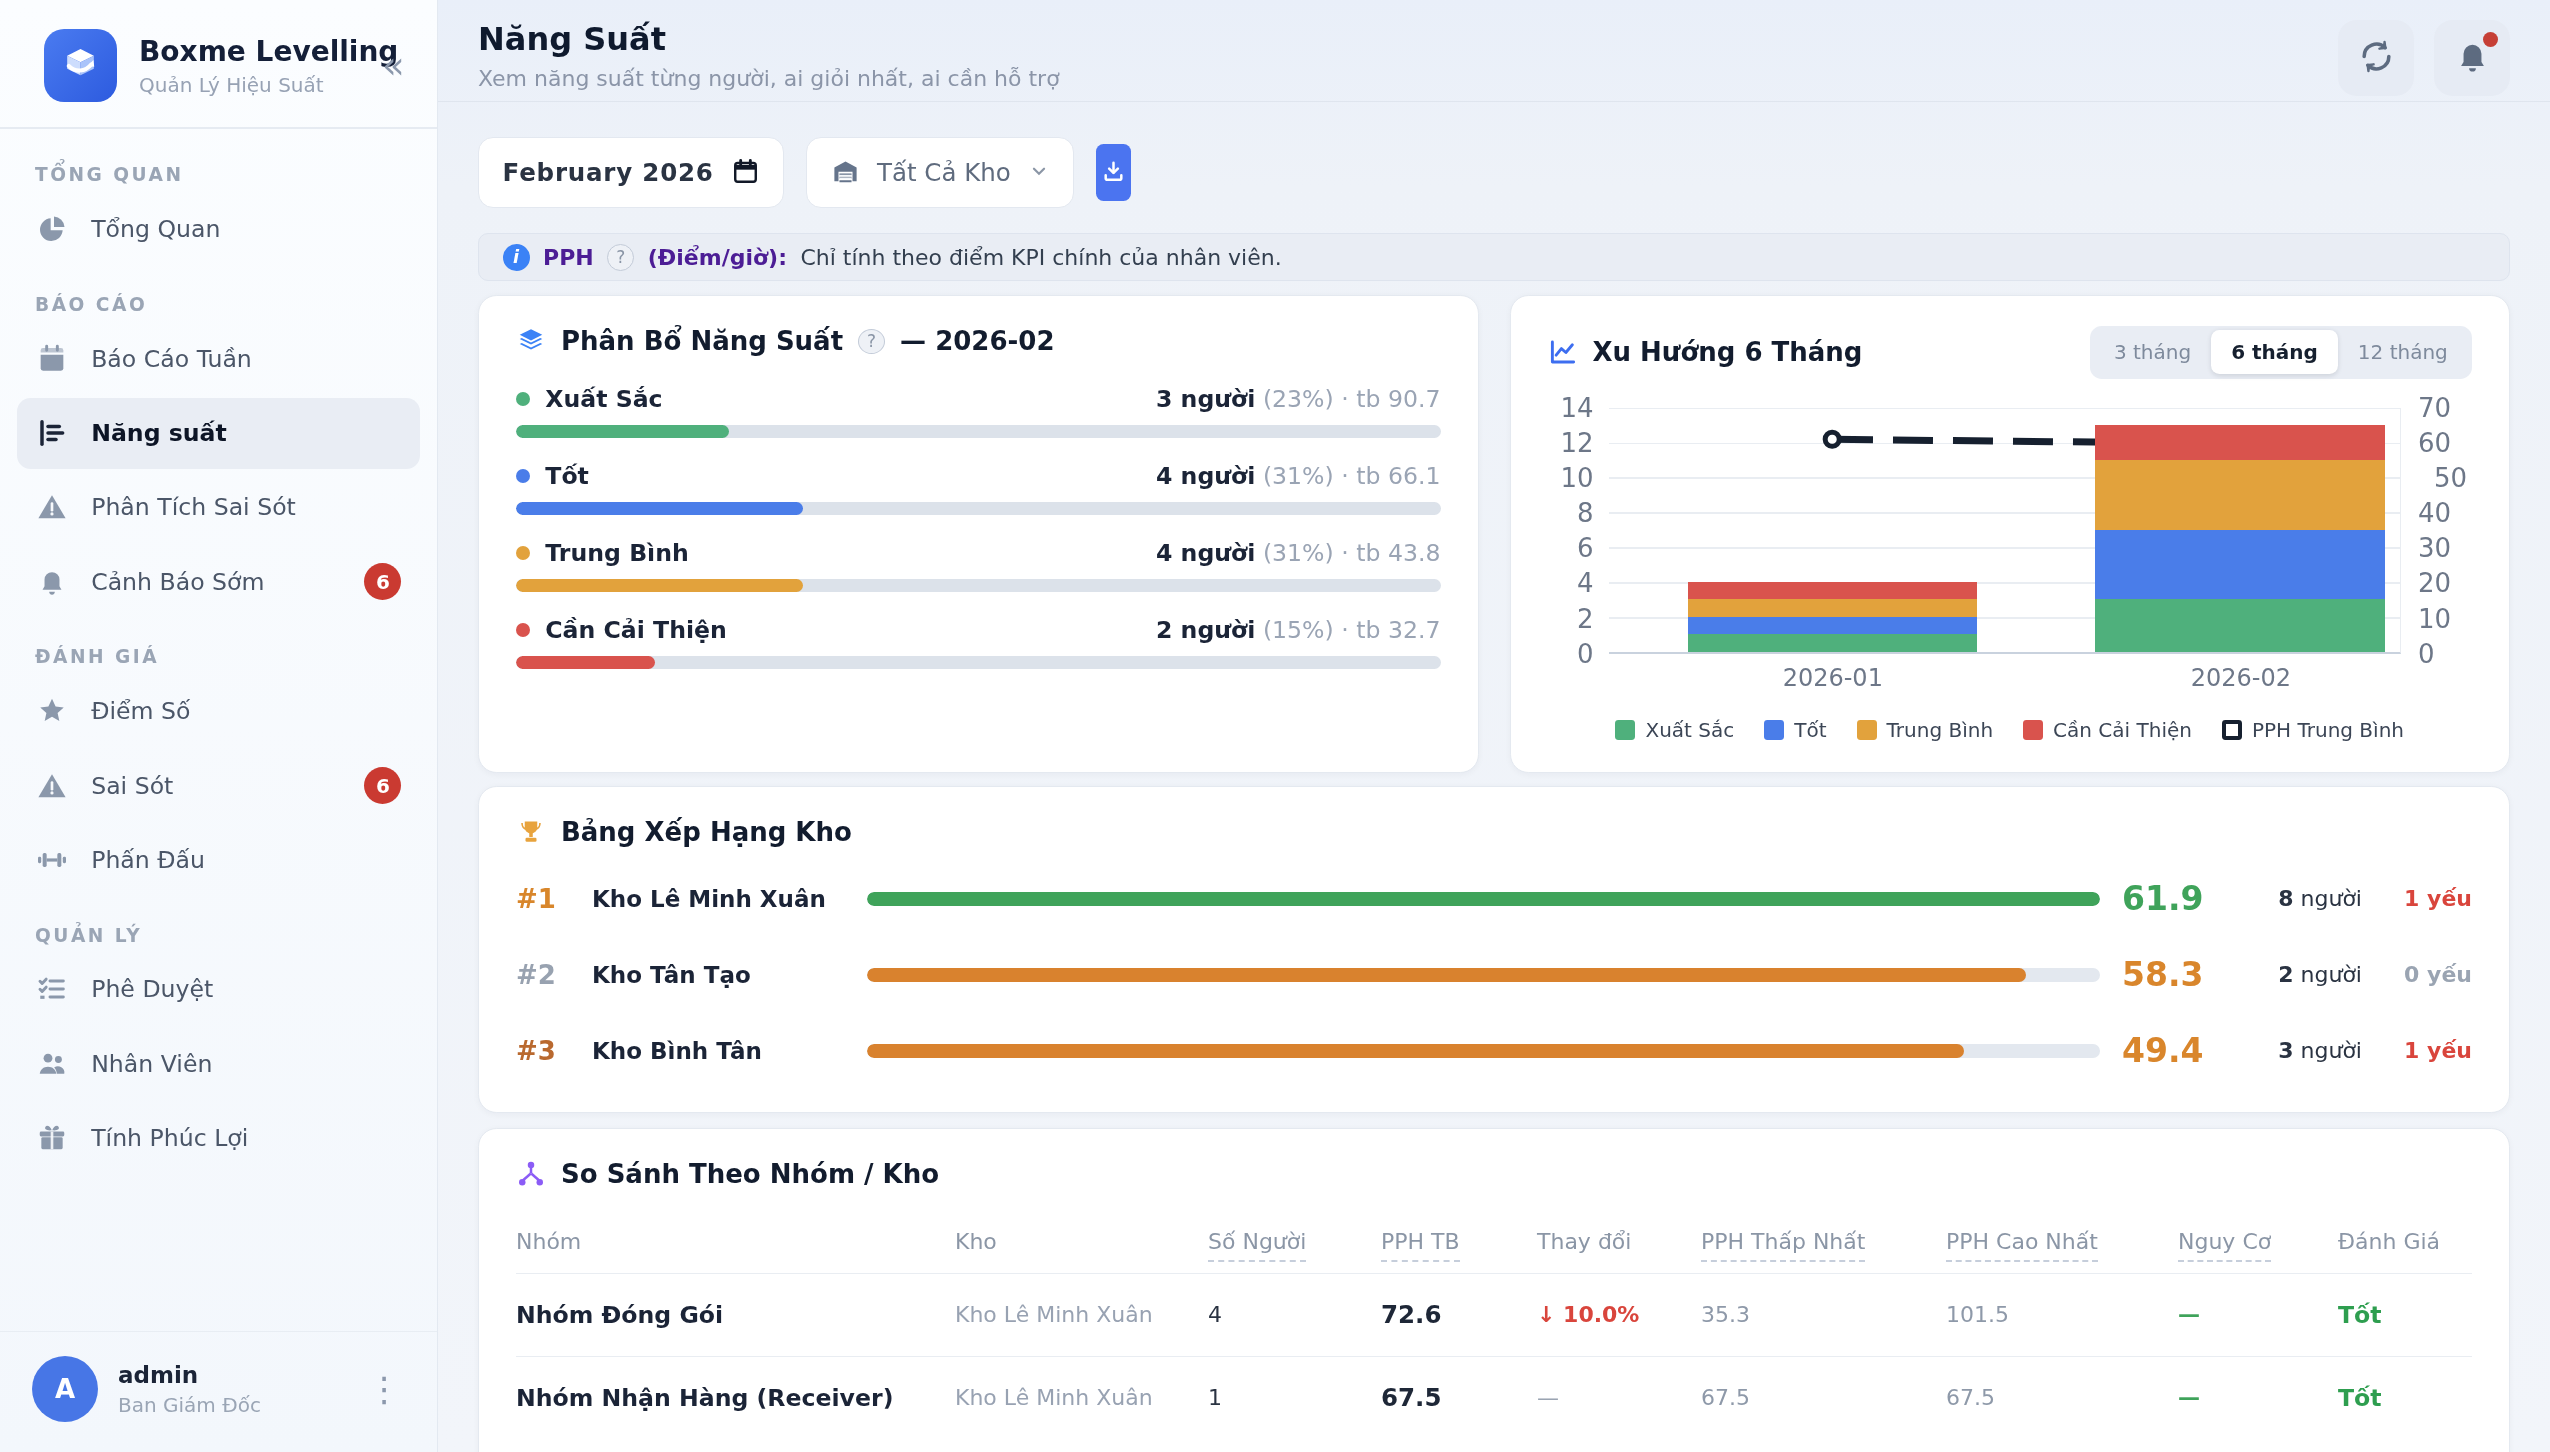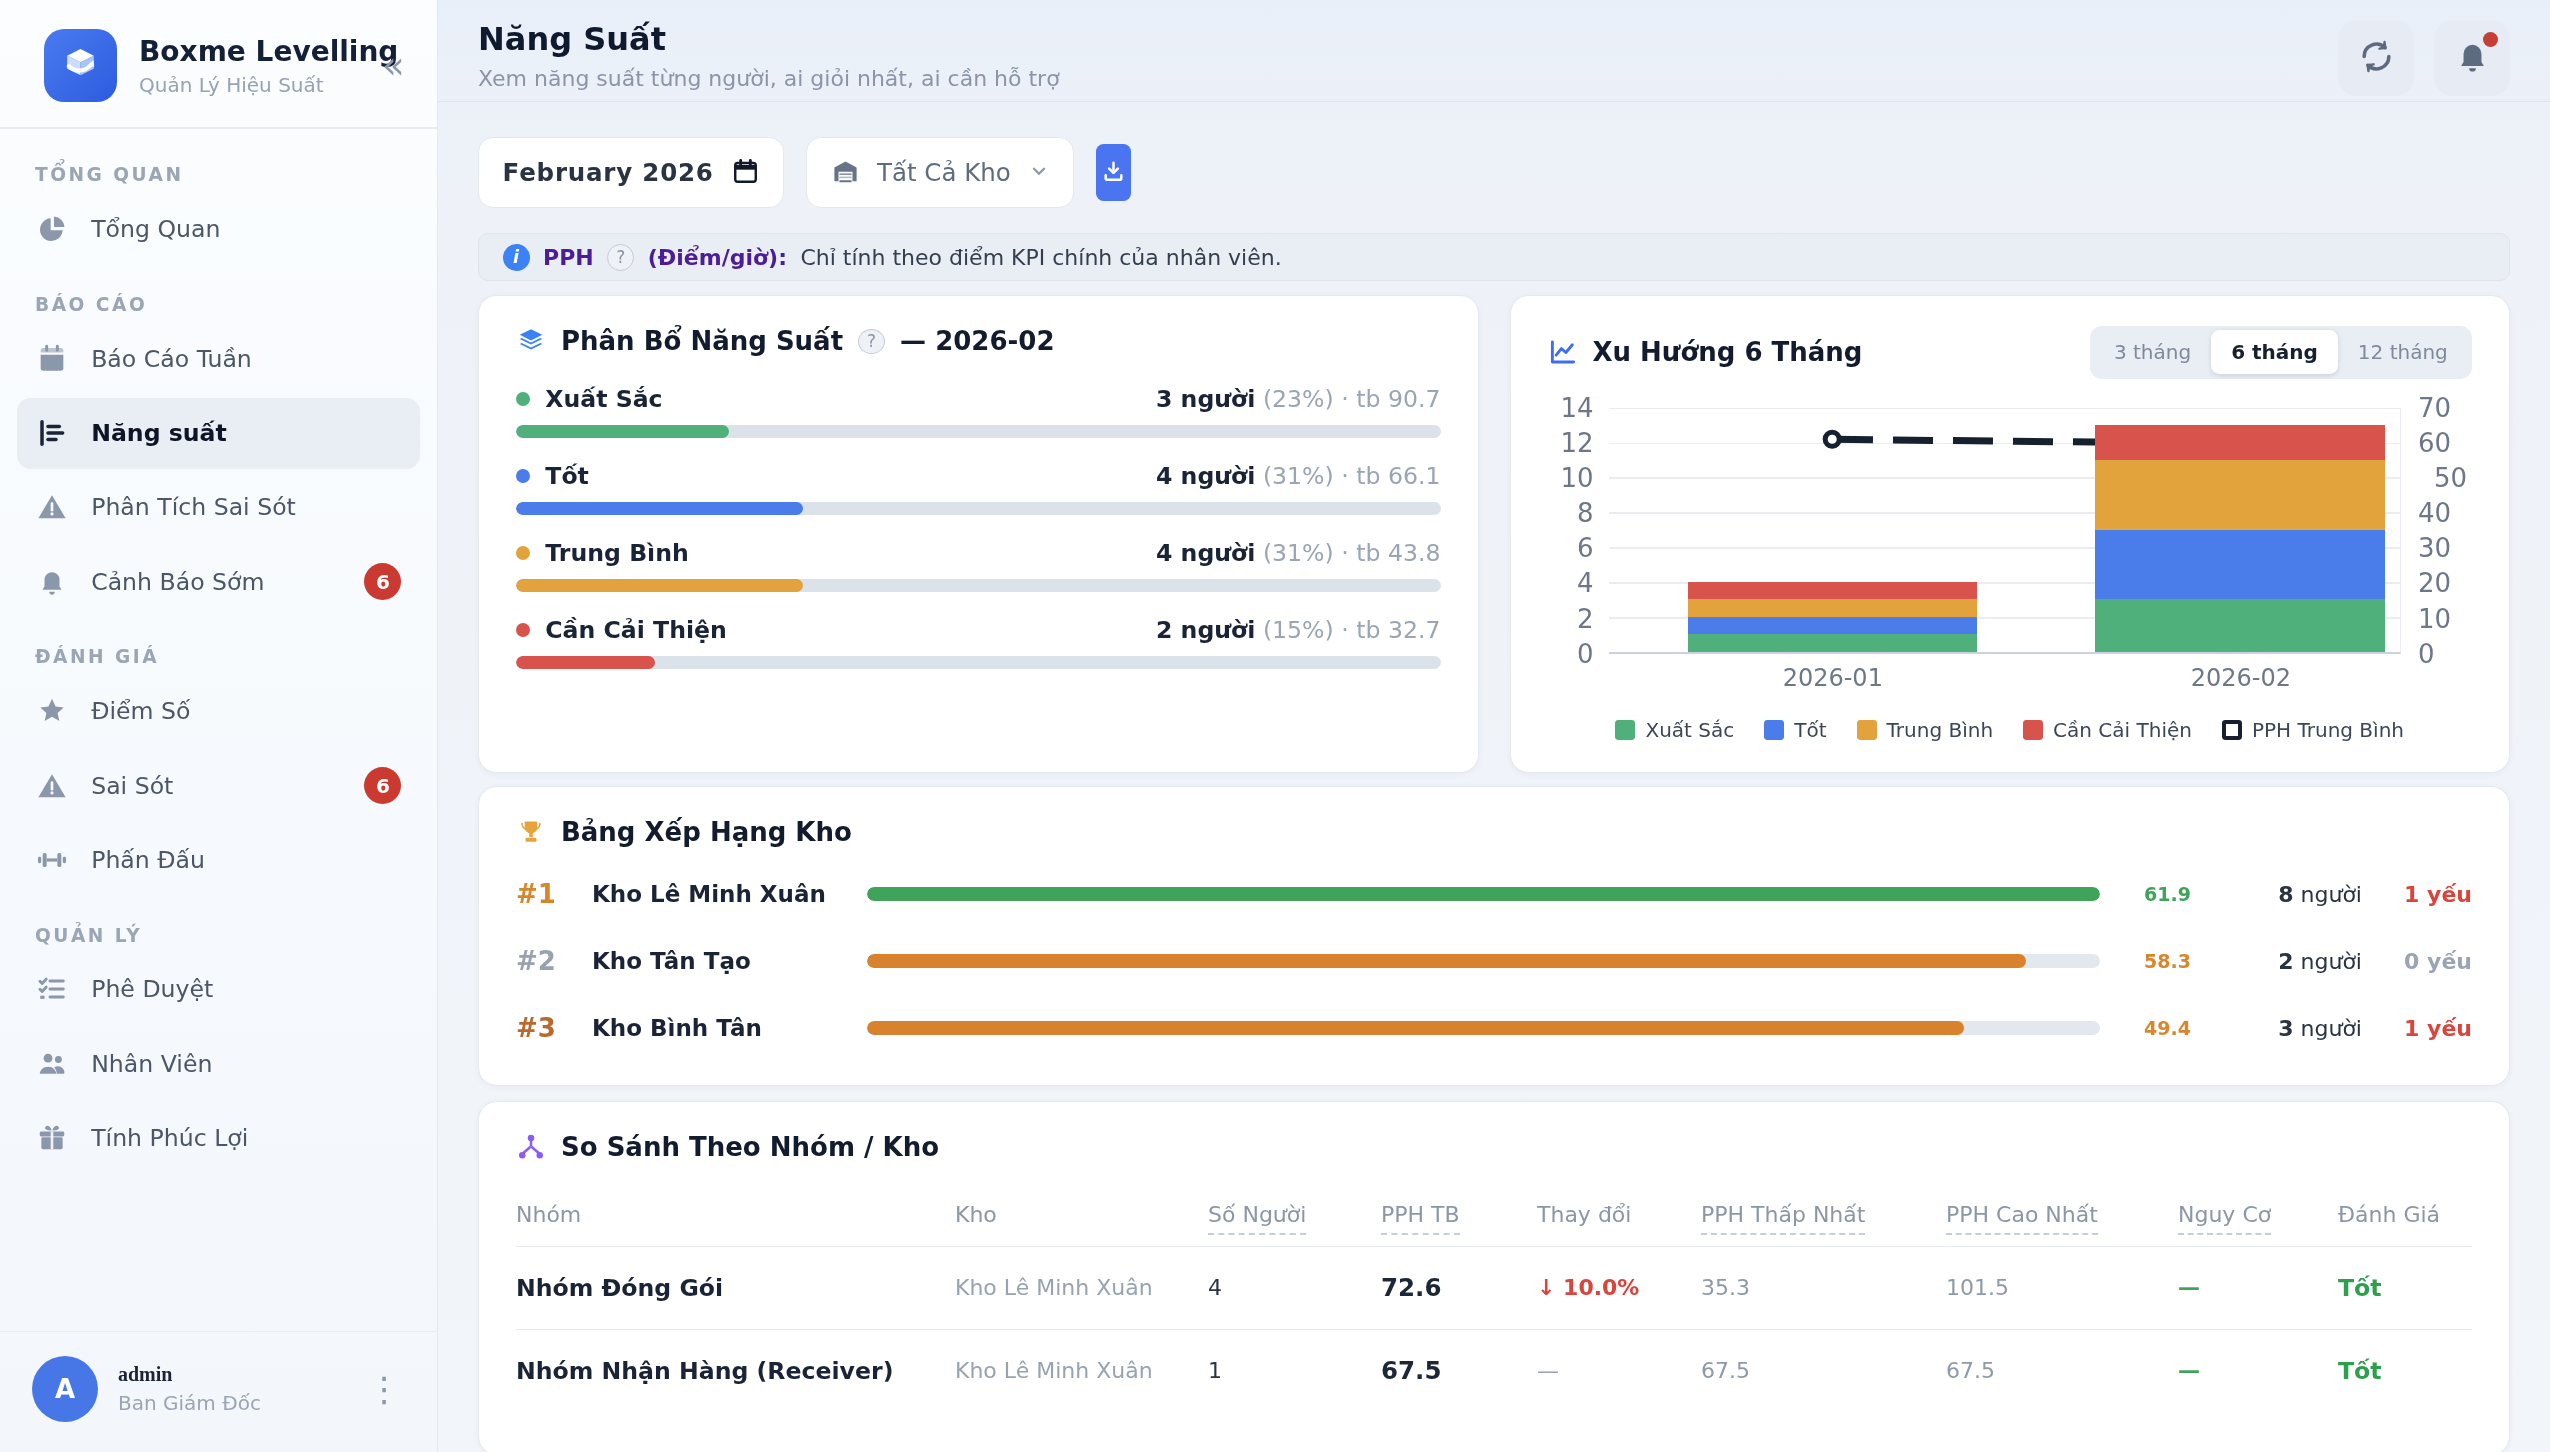--- a/index.html
+++ b/index.html
@@ -32,21 +32,21 @@
   .nav-item .nico{width:32px;height:32px;flex:0 0 32px;color:#8b98ab;display:flex;align-items:center;justify-content:center;}
   .nav-item .nico svg{width:32px;height:32px;}
   .nav-item.active{background:#e9edf4;color:#0d1526;font-weight:bold;}
   .nav-item.active .nico{color:#1b2437;}
   .badge{margin-left:auto;min-width:37px;height:37px;border-radius:50%;background:#ca3a31;color:#fff;
     font-size:20px;font-weight:bold;display:flex;align-items:center;justify-content:center;}
   .user-row{border-top:1.7px solid #e8edf3;display:flex;align-items:center;gap:20px;padding:23.6px 29px 30px 32px;}
   .avatar{width:66px;height:66px;border-radius:50%;background:#4776e6;color:#fff;font-size:26px;font-weight:bold;
     display:flex;align-items:center;justify-content:center;flex:0 0 66px;}
   .user-meta{flex:1;}
-  .user-name{font-size:20px;font-weight:bold;color:#1b2437;font-family:Liberation Serif, serif;}
+  .user-name{font-size:23px;font-weight:bold;color:#1b2437;}
   .user-role{font-size:20px;color:#9aa5b5;margin-top:5px;white-space:nowrap;}
   .kebab{background:none;border:none;font-size:34px;color:#8b98ac;cursor:pointer;padding:0 6.7px;}
 
   
   .main{flex:1;height:100%;background:linear-gradient(180deg,#e9eff9 0px,#eef2f8 186px,#f2f5fa 100%);
     display:flex;flex-direction:column;overflow:hidden;}
   .topbar{display:flex;align-items:flex-start;justify-content:space-between;
     padding:20px 40px 0 40px;height:102px;border-bottom:1.7px solid #dfe5ee;}
   .page-title{font-size:32px;font-weight:bold;color:#0f1a2e;}
   .page-sub{font-size:22px;color:#8b95a8;margin-top:8.4px;white-space:nowrap;}
@@ -119,21 +119,21 @@
   .lg i.lline{background:#fff;border:4.2px solid #16202f;}
 
   
   .rank-card{margin-top:13.5px;}
   .rank-rows{margin-top:32px;display:flex;flex-direction:column;gap:37px;padding-bottom:11.8px;}
   .rrow{display:grid;grid-template-columns:54px 253px 1fr 91px 127px 88px;align-items:center;gap:22px;}
   .rnum{font-size:26px;font-weight:bold;}
   .rname{font-size:23px;font-weight:bold;color:#1b2437;white-space:nowrap;}
   .rtrack{height:14.3px;border-radius:7.6px;background:#e3e8ef;overflow:hidden;}
   .rfill{height:100%;border-radius:7.6px;}
-  .rval{font-size:19px;font-weight:bold;text-align:center;}
+  .rval{font-size:33px;font-weight:bold;text-align:left;}
   .rpeople{font-size:22px;color:#2a3342;text-align:right;white-space:nowrap;}
   .rweak{font-size:22px;font-weight:bold;text-align:right;white-space:nowrap;}
 
   
   .cmp-card{margin-top:15px;min-height:354px;}
   .tbl{margin-top:22px;}
   .trow{display:grid;grid-template-columns:439px 253px 173px 156px 164px 245px 232px 160px 1fr;align-items:center;}
   .thead{height:62px;font-size:22px;color:#8b96a6;}
   .thead .sortable span{border-bottom:2.5px dashed #c6cedb;padding-bottom:5.9px;cursor:pointer;}
   .tbody{height:83px;border-top:1.7px solid #e9edf2;font-size:22px;}

